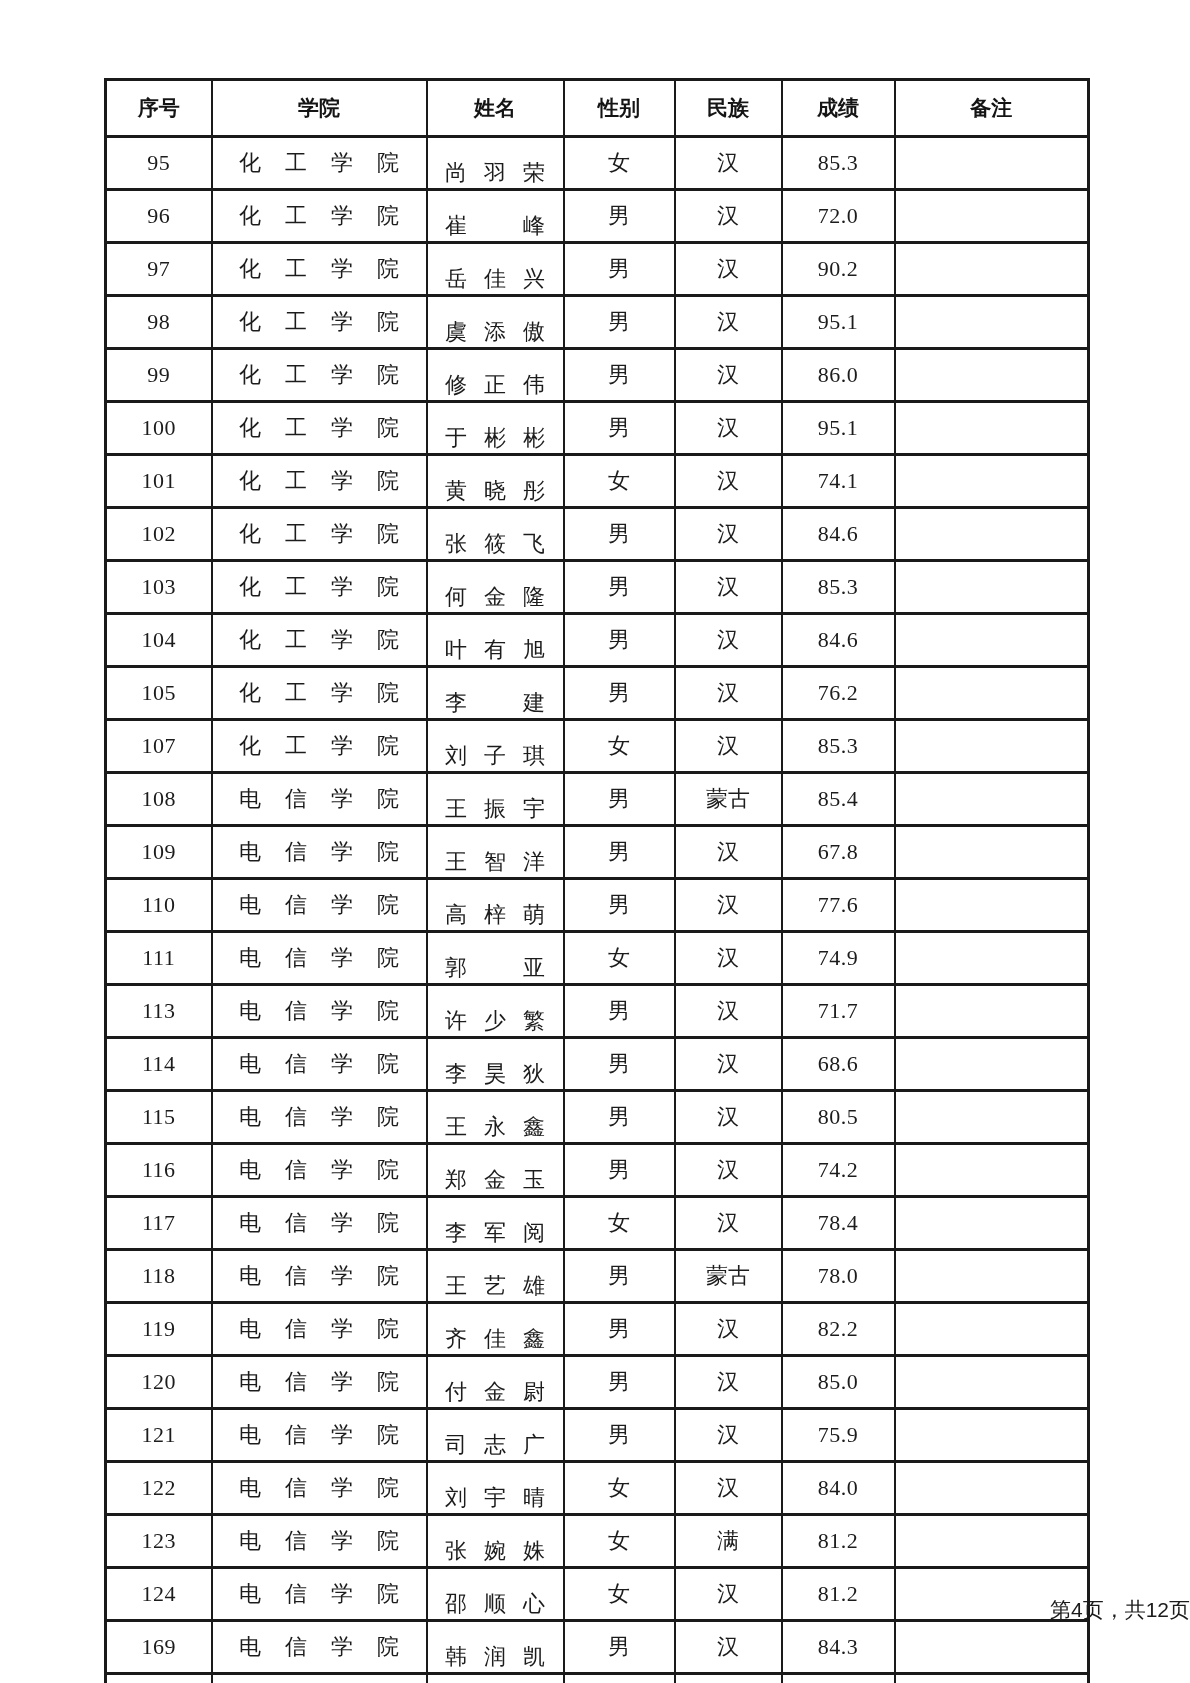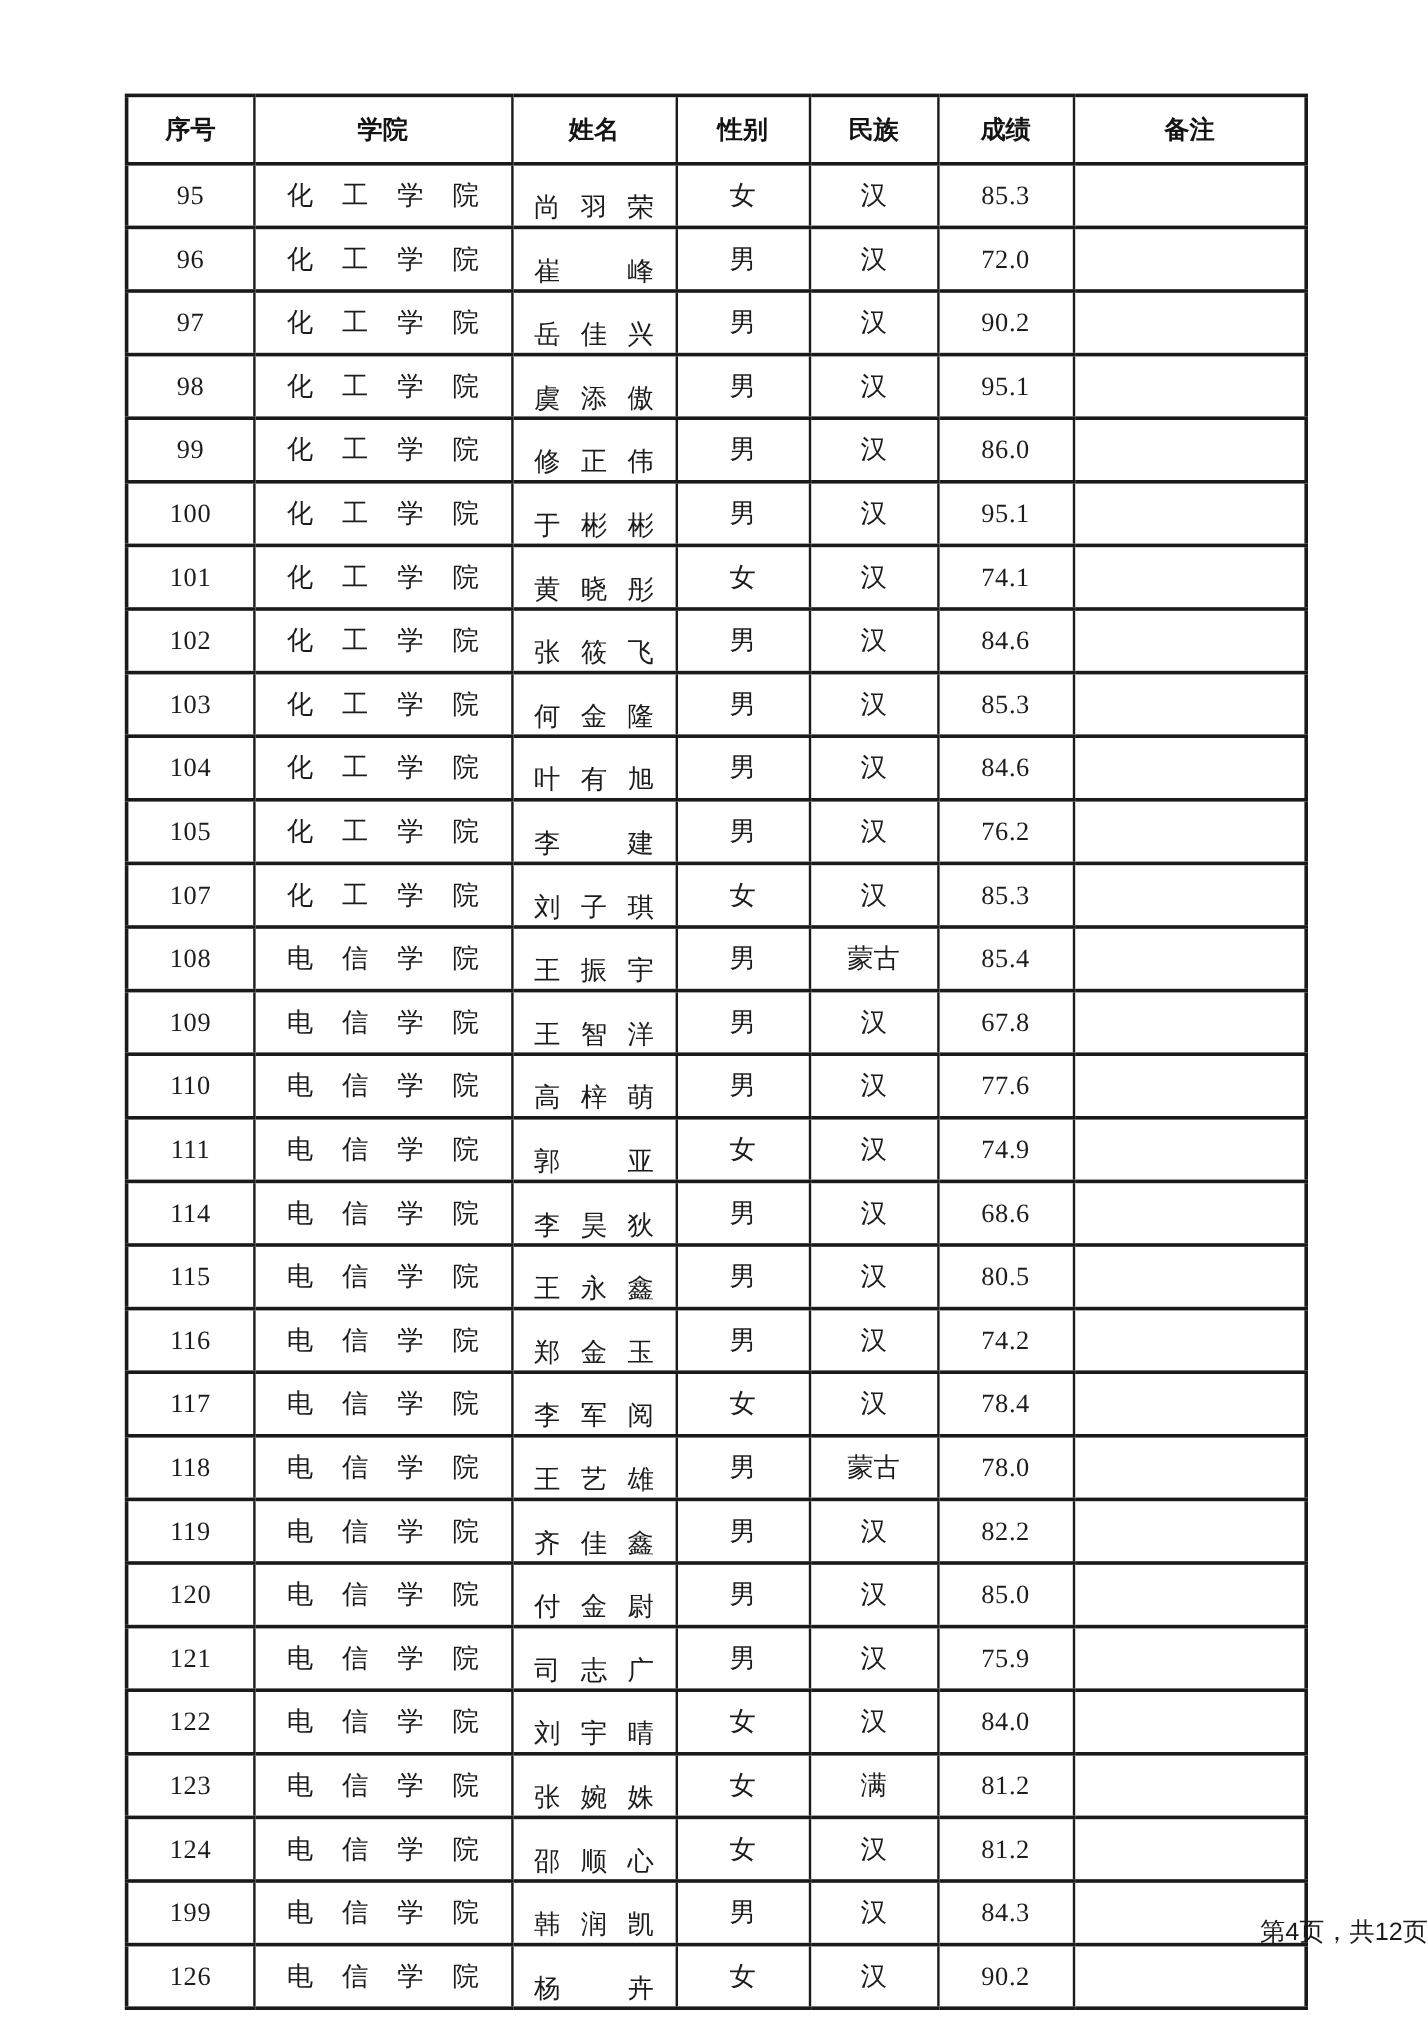--- a/index.html
+++ b/index.html
@@ -234,20 +234,29 @@
         <tr>
       <td><span class="num">111</span></td>
       <td><span class="dist college">电信学院</span></td>
       <td><span class="dist name">郭亚</span></td>
       <td><span>女</span></td>
       <td><span>汉</span></td>
       <td><span class="num">74.9</span></td>
       <td><span></span></td>
     </tr>
         <tr>
+      <td><span class="num">113</span></td>
+      <td><span class="dist college">电信学院</span></td>
+      <td><span class="dist name">许少繁</span></td>
+      <td><span>男</span></td>
+      <td><span>汉</span></td>
+      <td><span class="num">71.7</span></td>
+      <td><span></span></td>
+    </tr>
+        <tr>
       <td><span class="num">114</span></td>
       <td><span class="dist college">电信学院</span></td>
       <td><span class="dist name">李昊狄</span></td>
       <td><span>男</span></td>
       <td><span>汉</span></td>
       <td><span class="num">68.6</span></td>
       <td><span></span></td>
     </tr>
         <tr>
       <td><span class="num">115</span></td>
@@ -333,21 +342,21 @@
         <tr>
       <td><span class="num">124</span></td>
       <td><span class="dist college">电信学院</span></td>
       <td><span class="dist name">邵顺心</span></td>
       <td><span>女</span></td>
       <td><span>汉</span></td>
       <td><span class="num">81.2</span></td>
       <td><span></span></td>
     </tr>
         <tr>
-      <td><span class="num">199</span></td>
+      <td><span class="num">169</span></td>
       <td><span class="dist college">电信学院</span></td>
       <td><span class="dist name">韩润凯</span></td>
       <td><span>男</span></td>
       <td><span>汉</span></td>
       <td><span class="num">84.3</span></td>
       <td><span></span></td>
     </tr>
         <tr>
       <td><span class="num">126</span></td>
       <td><span class="dist college">电信学院</span></td>

